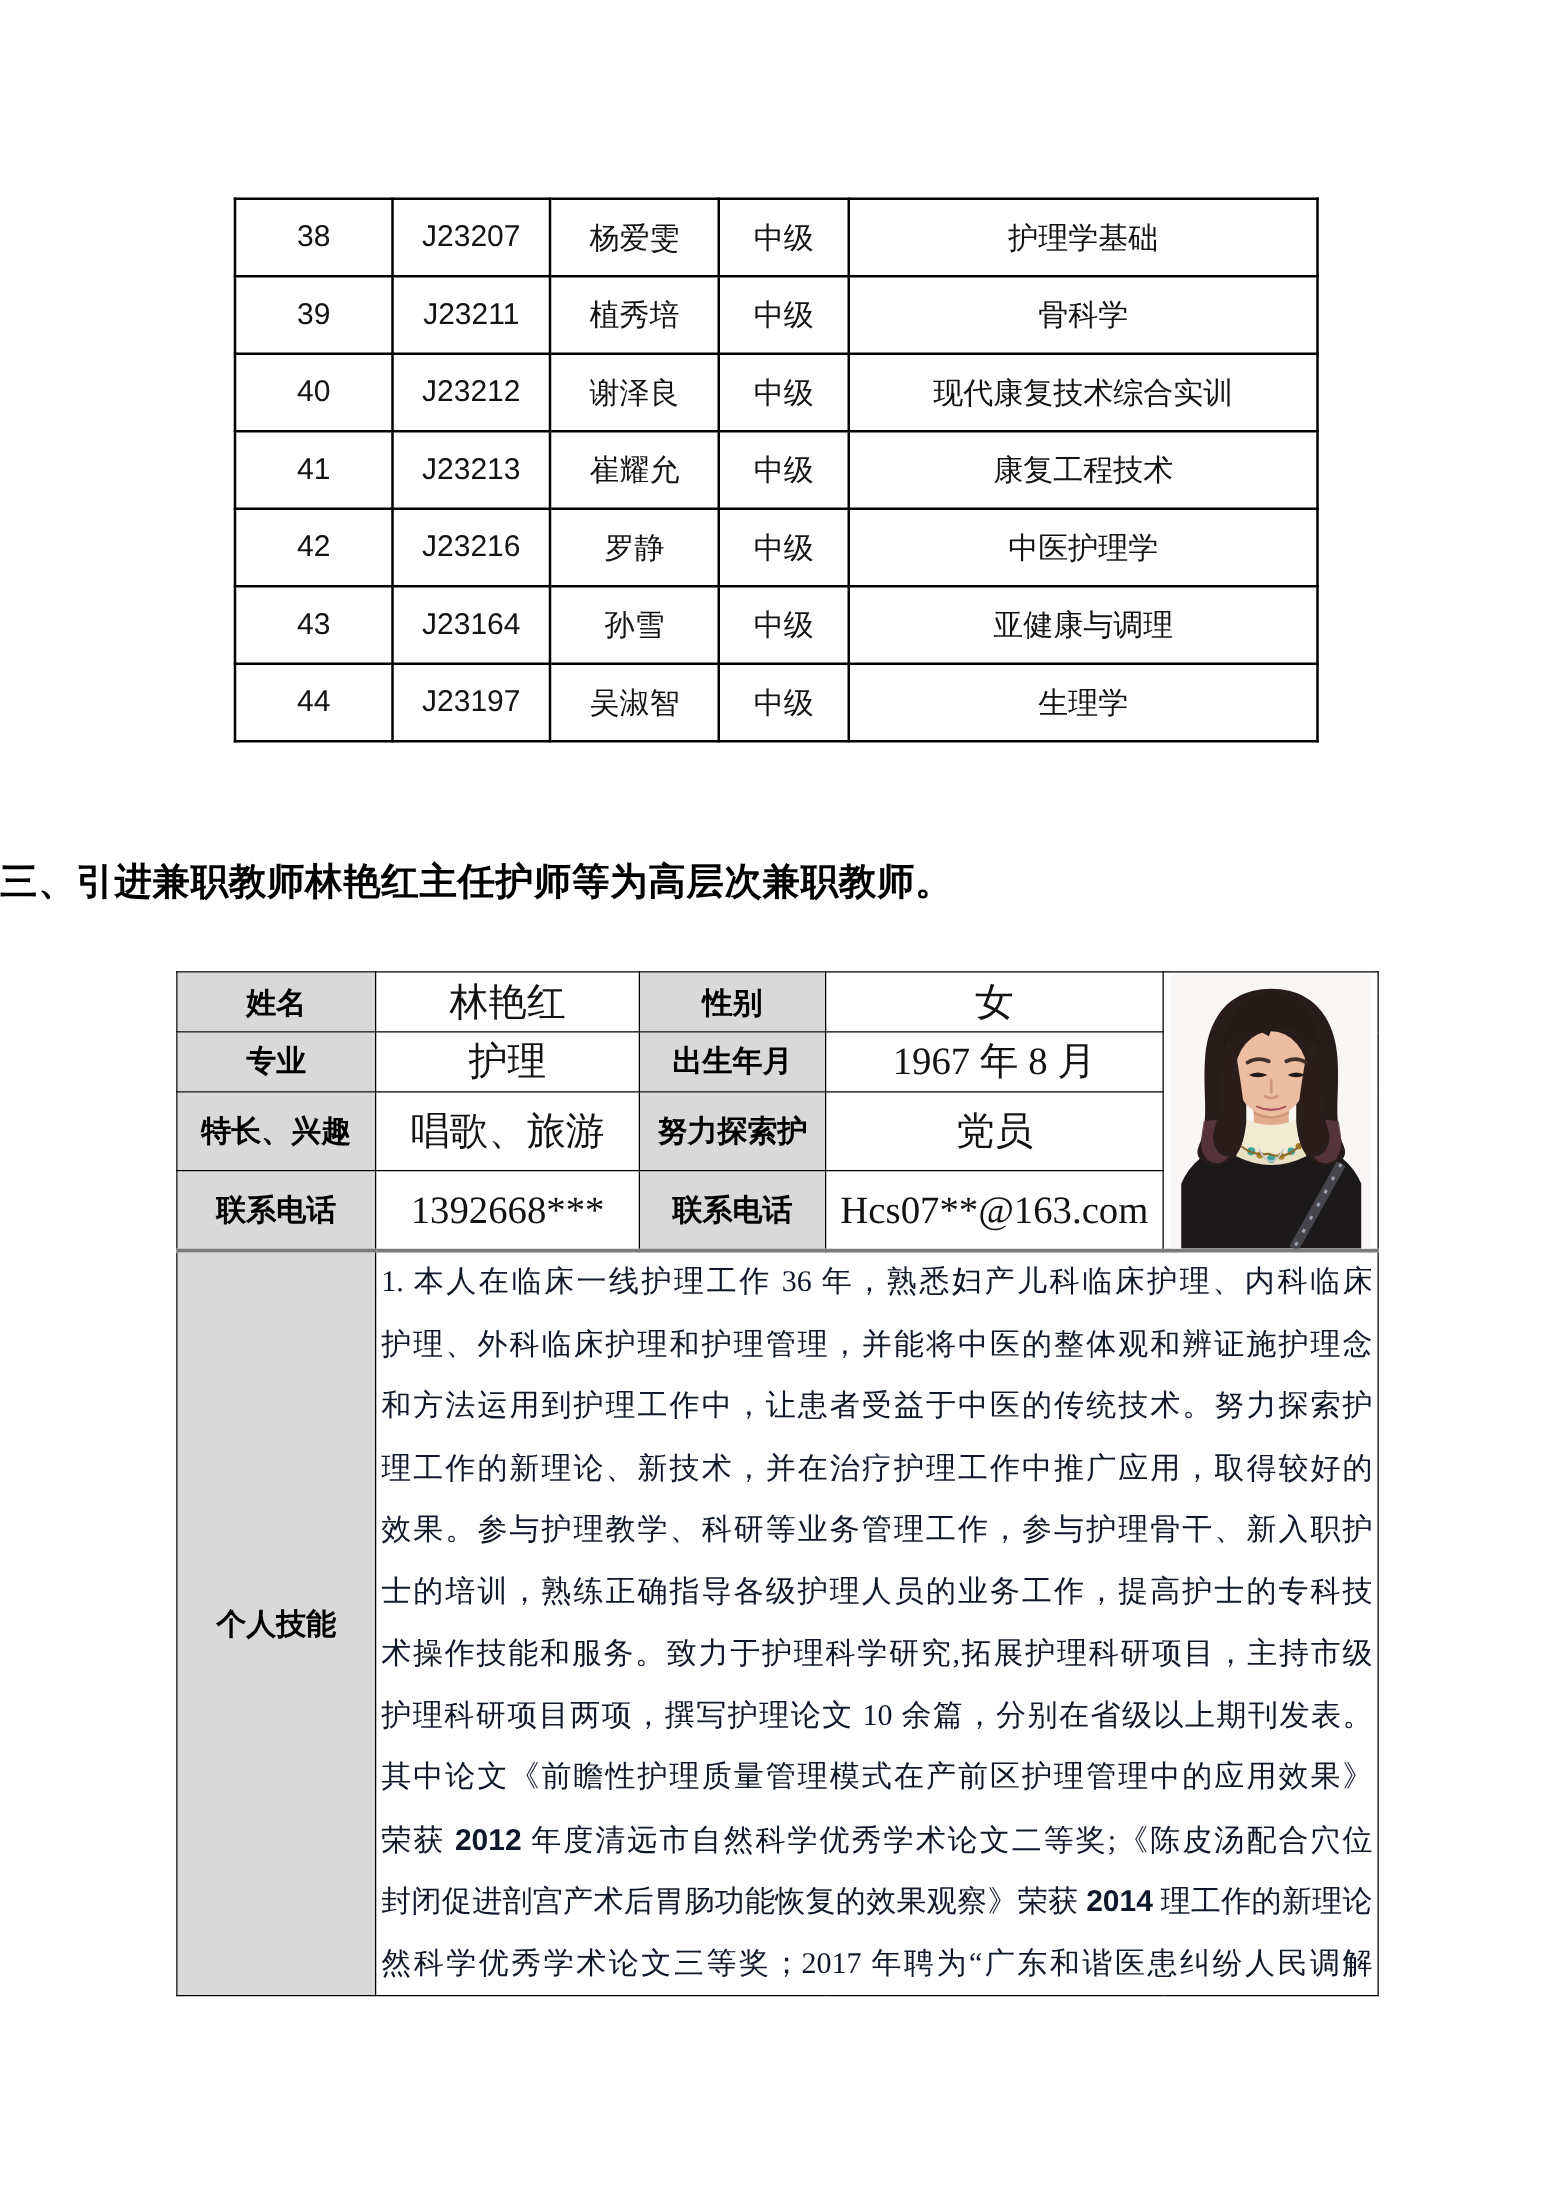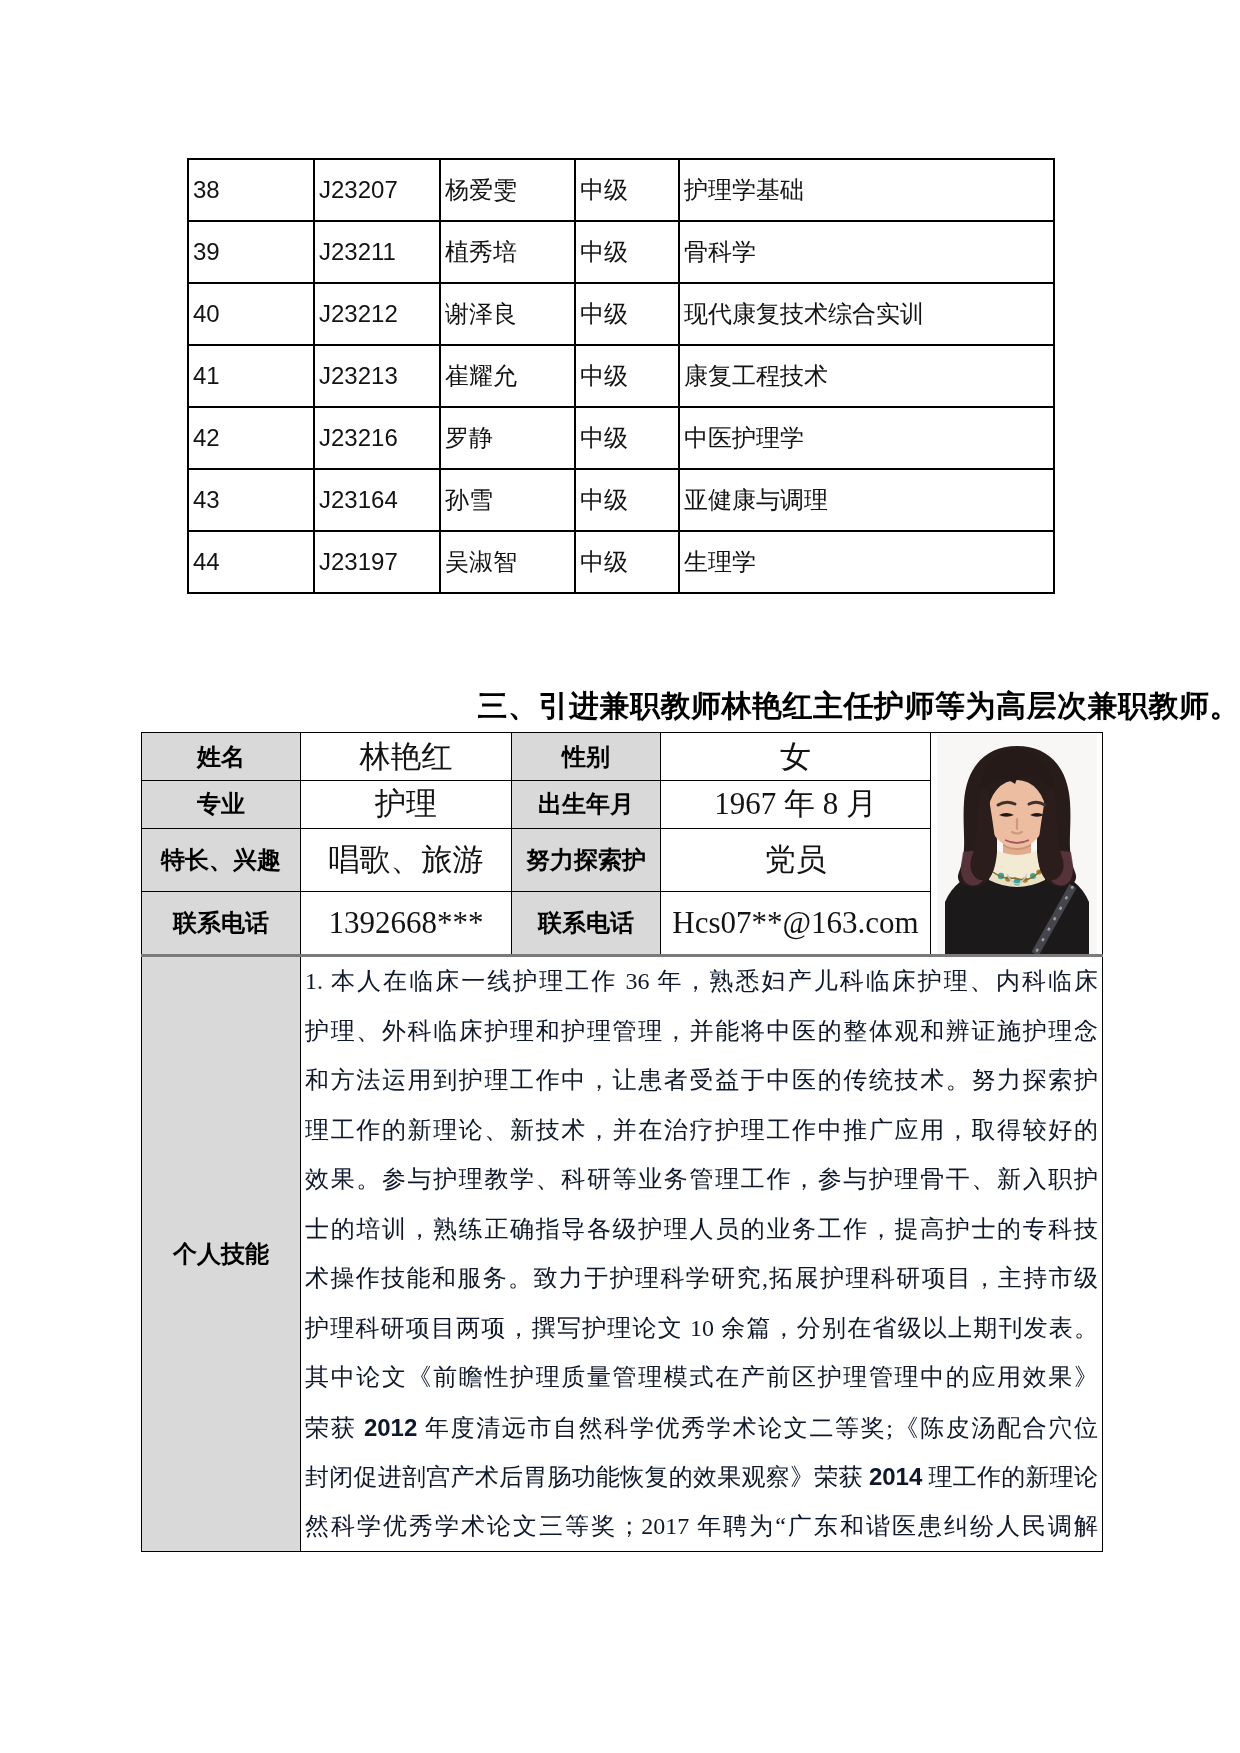--- a/index.html
+++ b/index.html
@@ -14,38 +14,38 @@
   }
 
   
   table.t1 {
     position:absolute; left:187px; top:158px; width:866px;
     border-collapse:collapse; table-layout:fixed;
   }
   table.t1 td {
     border:2px solid #000;
     height:62px;
-    text-align:left; vertical-align:middle;
+    text-align:center; vertical-align:middle;
     font-size:24px; color:#131313;
     padding:0 4px;
     overflow:hidden; white-space:nowrap;
   }
 
   
   .heading {
     position:absolute; left:0; top:686px; width:1240px;
-    text-align:right;
+    text-align:left;
     font-size:30px; font-weight:bold; color:#000;
     letter-spacing:0.5px;
     line-height:40px;
   }
 
   
   table.t2 {
-    position:absolute; left:141px; top:732px; width:961px;
+    position:absolute; left:141px; top:777px; width:961px;
     border-collapse:collapse; table-layout:fixed;
   }
   table.t2 td {
     border:1.5px solid #000;
     padding:0 4px;
     vertical-align:middle; text-align:center;
     overflow:hidden;
   }
   table.t2 td.lab {
     background:#d9d9d9;

